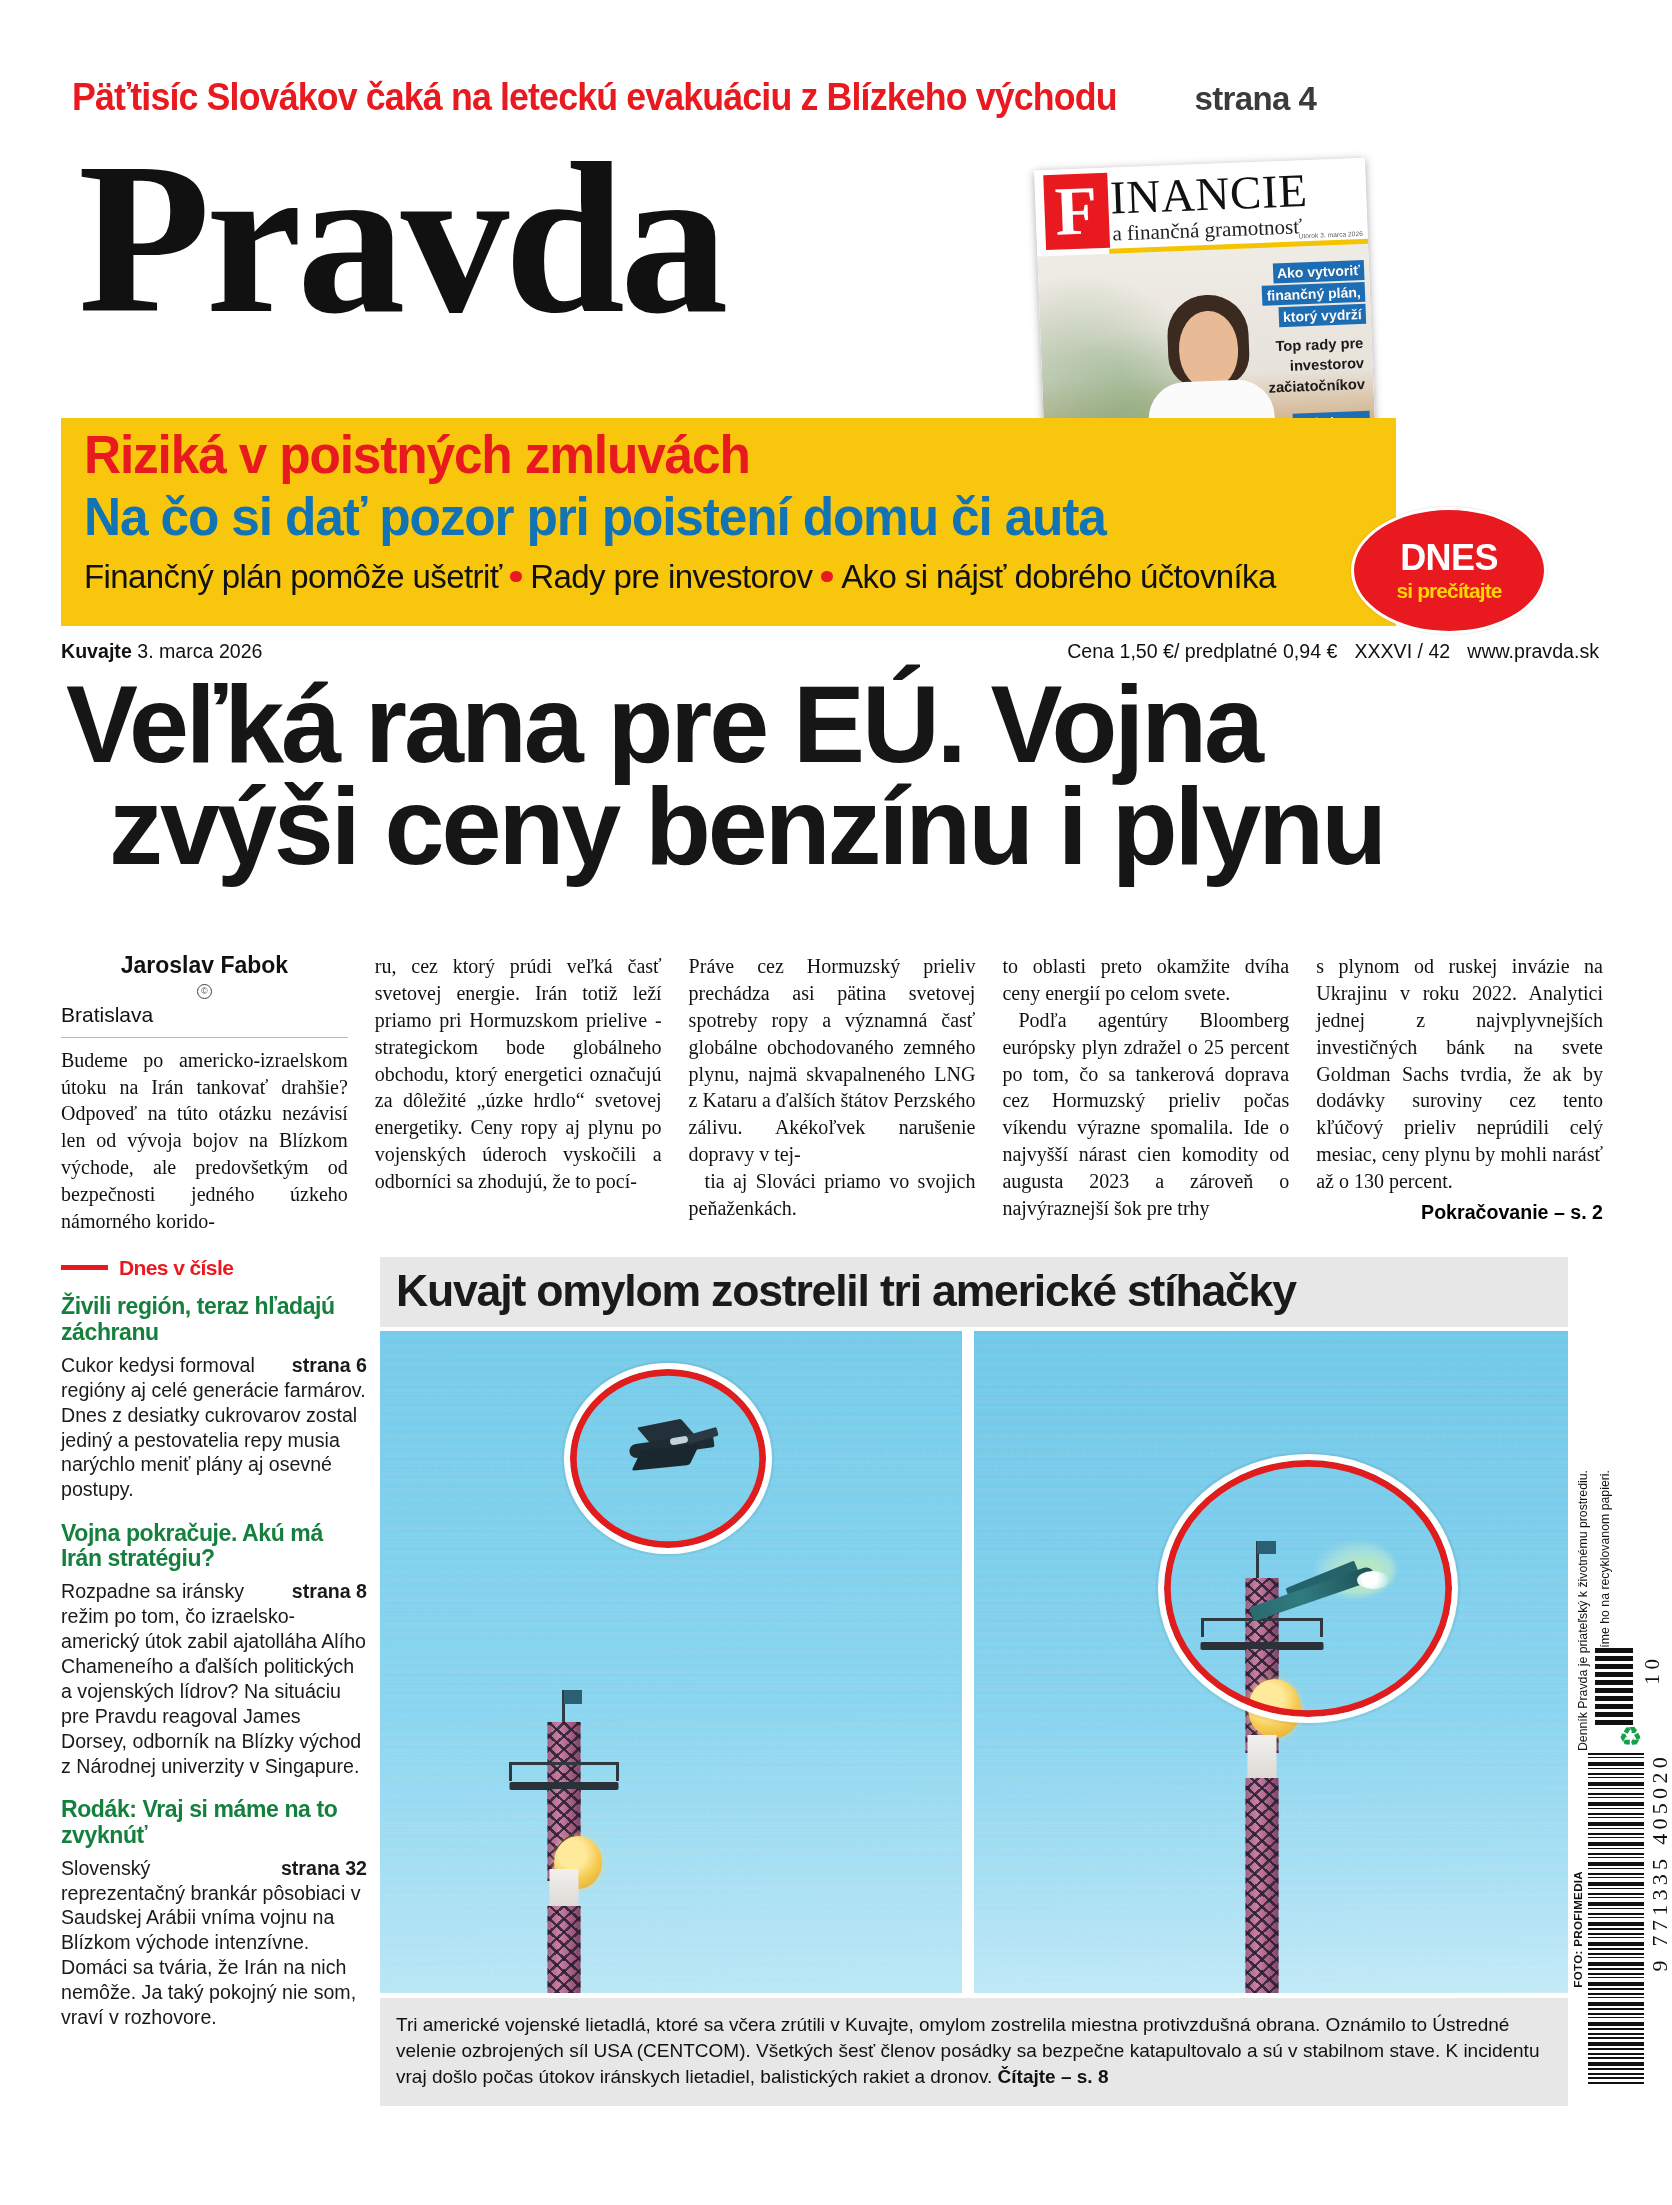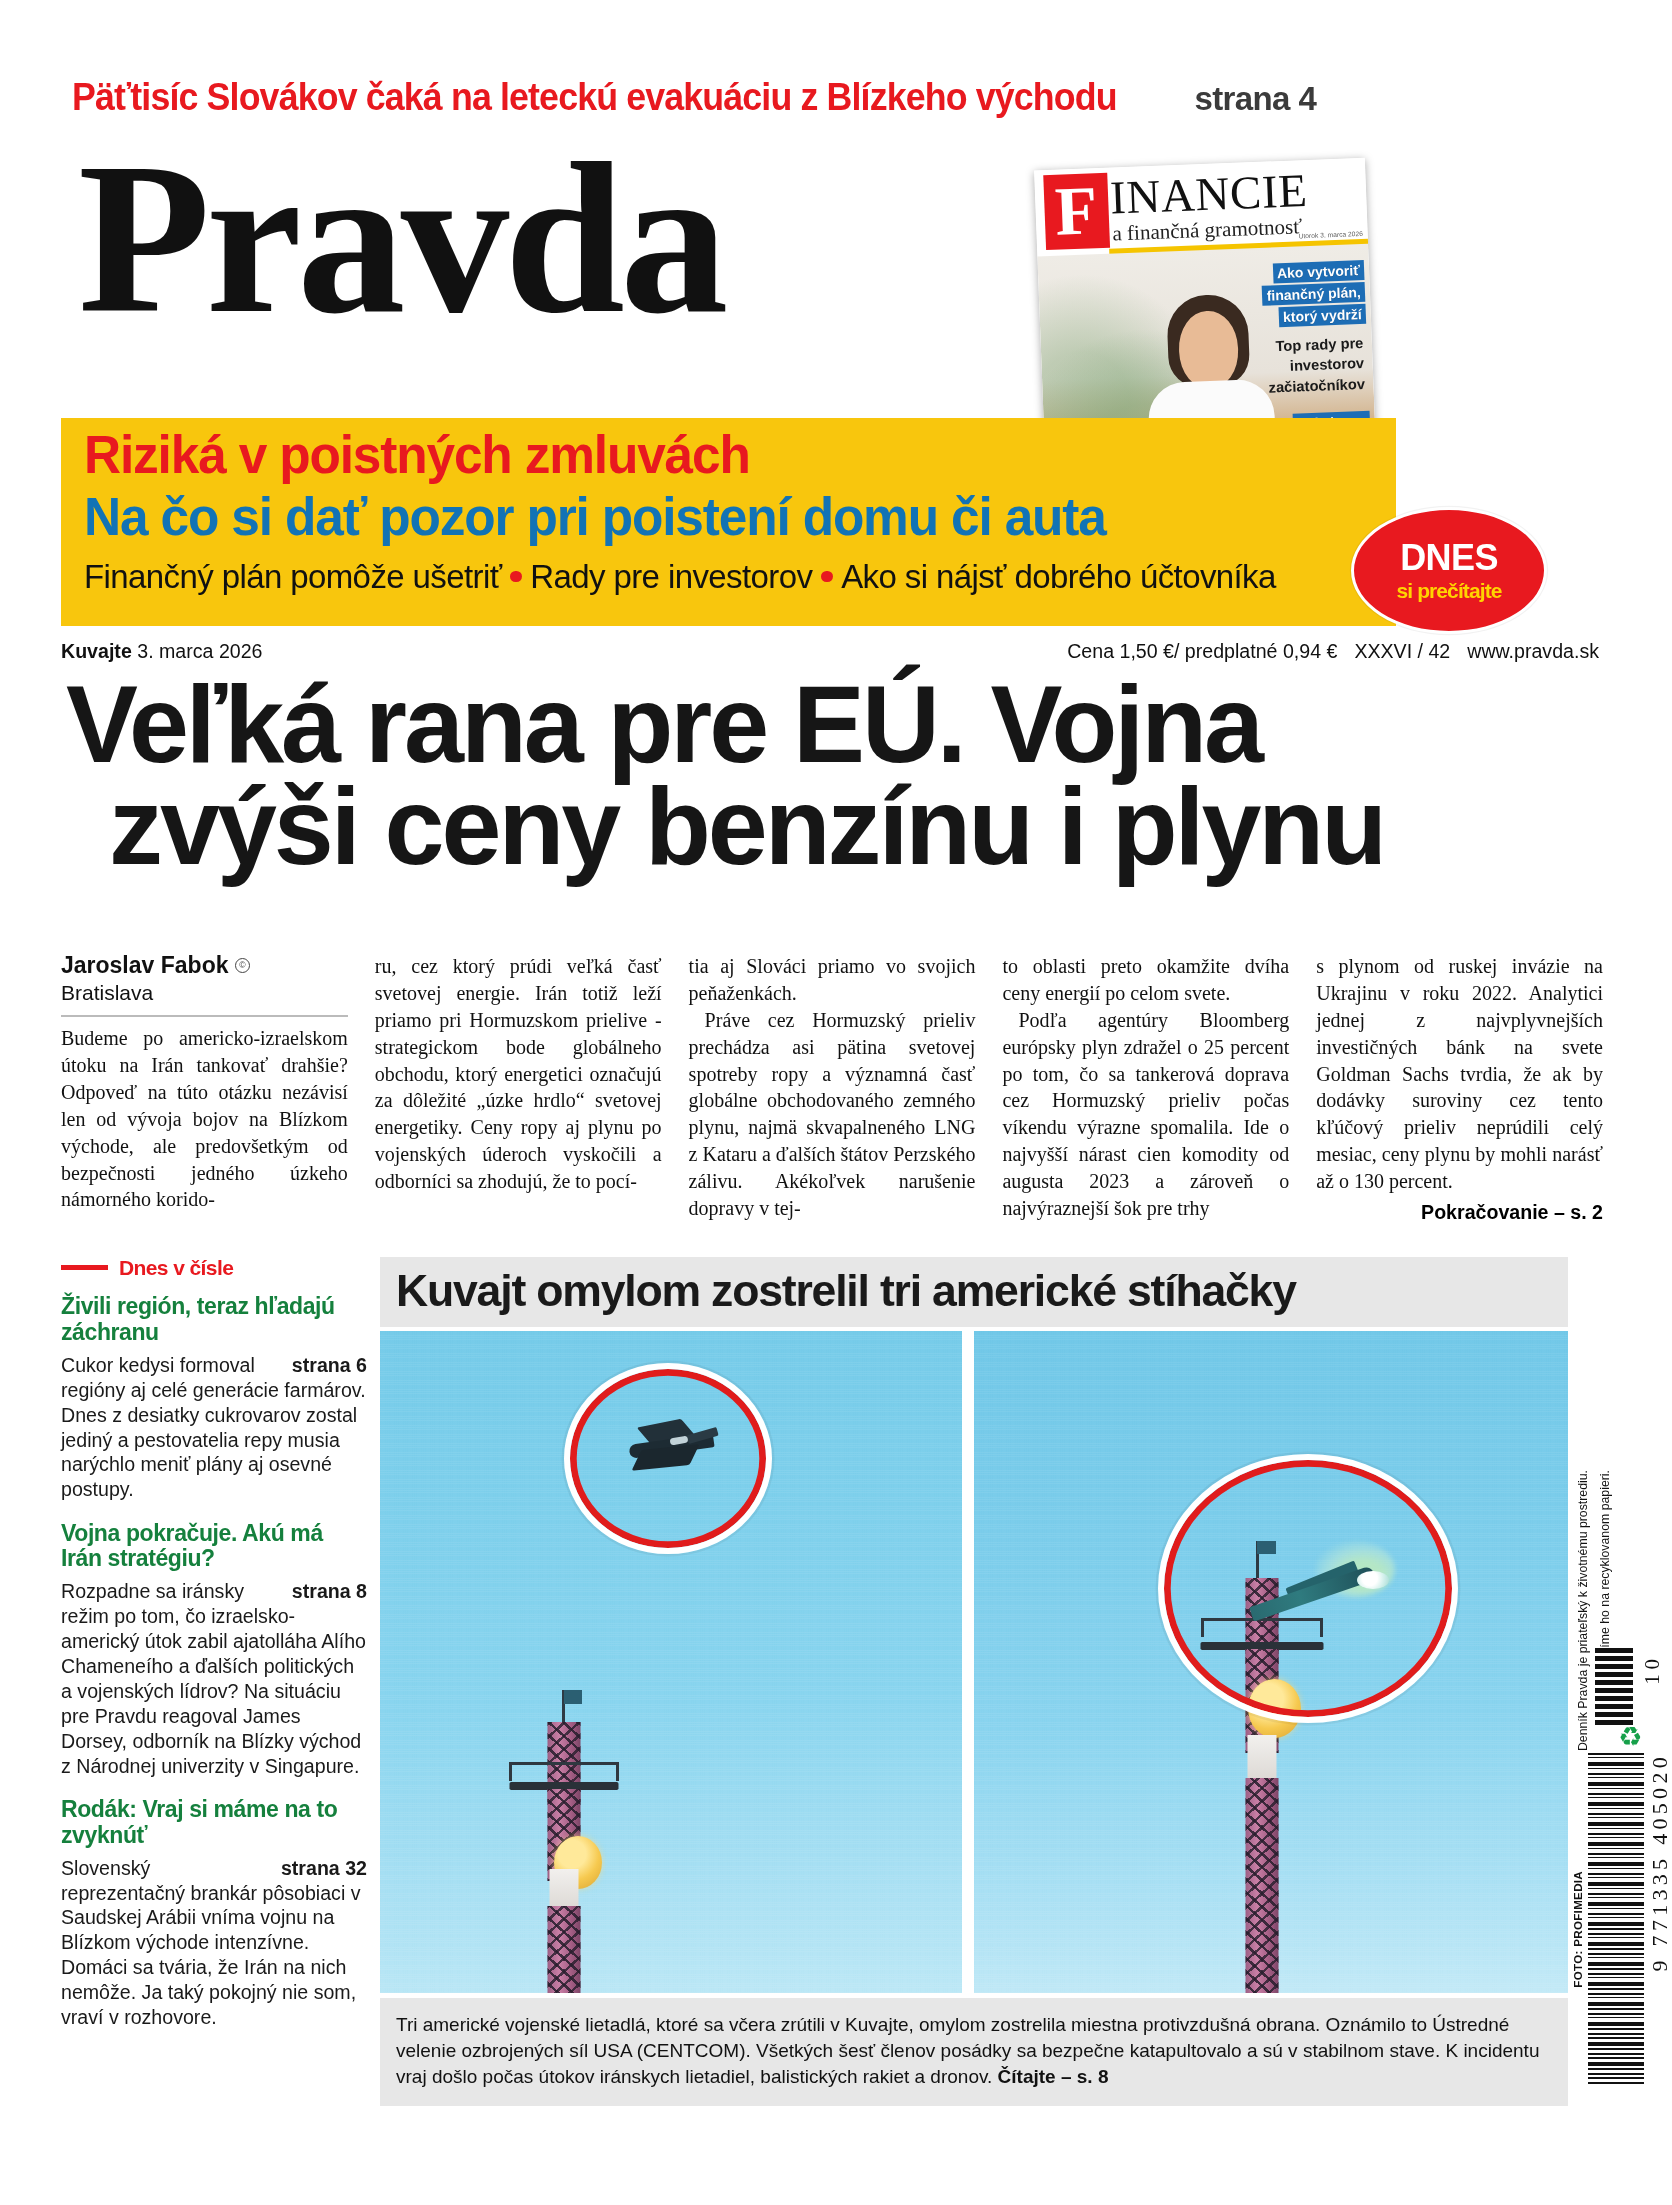--- a/index.html
+++ b/index.html
@@ -138,21 +138,21 @@
     transform:scaleX(0.98);transform-origin:left top;
   }
   .mainhead .l2{display:block;padding-left:44px;}
 
   
   .cols{
     position:absolute;left:61px;top:953px;width:1542px;height:263px;
     display:grid;grid-template-columns:repeat(5,1fr);column-gap:27px;
   }
   .col{position:relative;}
-  .byline{font-size:23px;font-weight:bold;color:#111;line-height:1.08;display:flex;align-items:center;gap:6.1px;}
+  .byline{font-size:23px;font-weight:bold;color:#111;line-height:1.08;display:flex;align-items:center;gap:6.1px;flex-direction:column;}
   .copy-ico{
     display:inline-block;width:13.5px;height:13.5px;border:1.2px solid #444;border-radius:50%;
     font-size:8.6px;line-height:12.3px;text-align:center;color:#444;font-weight:normal;
   }
   .byplace{font-size:21px;color:#111;line-height:1.2;margin-top:2.5px;}
   .byrule{height:1.2px;background:#bbb;margin:9.8px 0 8.6px 0;}
   .body{
     font-family:"Liberation Serif", serif;
     font-size:20px;line-height:1.345;color:#111;text-align:justify;hyphens:manual;
   }
@@ -410,22 +410,22 @@
     </div>
 
     <div class="col">
       <div class="body">
         <p>ru, cez ktorý prúdi veľká časť svetovej energie. Irán totiž leží priamo pri Hormuzskom prielive - strategickom bode globálneho obchodu, ktorý energetici označujú za dôležité „úzke hrdlo“ svetovej energetiky. Ceny ropy aj plynu po vojenských úderoch vyskočili a odborníci sa zhodujú, že to pocí-</p>
       </div>
     </div>
 
     <div class="col">
       <div class="body">
+        <p>Práve cez Hormuzský prieliv prechádza asi pätina svetovej spotreby ropy a významná časť globálne obchodovaného zemného plynu, najmä skvapalneného LNG z Kataru a ďalších štátov Perzského zálivu. Akékoľvek narušenie dopravy v tej-</p>
         <p>tia aj Slováci priamo vo svojich peňaženkách.</p>
-        <p>Práve cez Hormuzský prieliv prechádza asi pätina svetovej spotreby ropy a významná časť globálne obchodovaného zemného plynu, najmä skvapalneného LNG z Kataru a ďalších štátov Perzského zálivu. Akékoľvek narušenie dopravy v tej-</p>
       </div>
     </div>
 
     <div class="col">
       <div class="body">
         <p>to oblasti preto okamžite dvíha ceny energií po celom svete.</p>
         <p>Podľa agentúry Bloomberg európsky plyn zdražel o 25 percent po tom, čo sa tankerová doprava cez Hormuzský prieliv počas víkendu výrazne spomalila. Ide o najvyšší nárast cien komodity od augusta 2023 a zároveň o najvýraznejší šok pre trhy</p>
       </div>
     </div>
 

